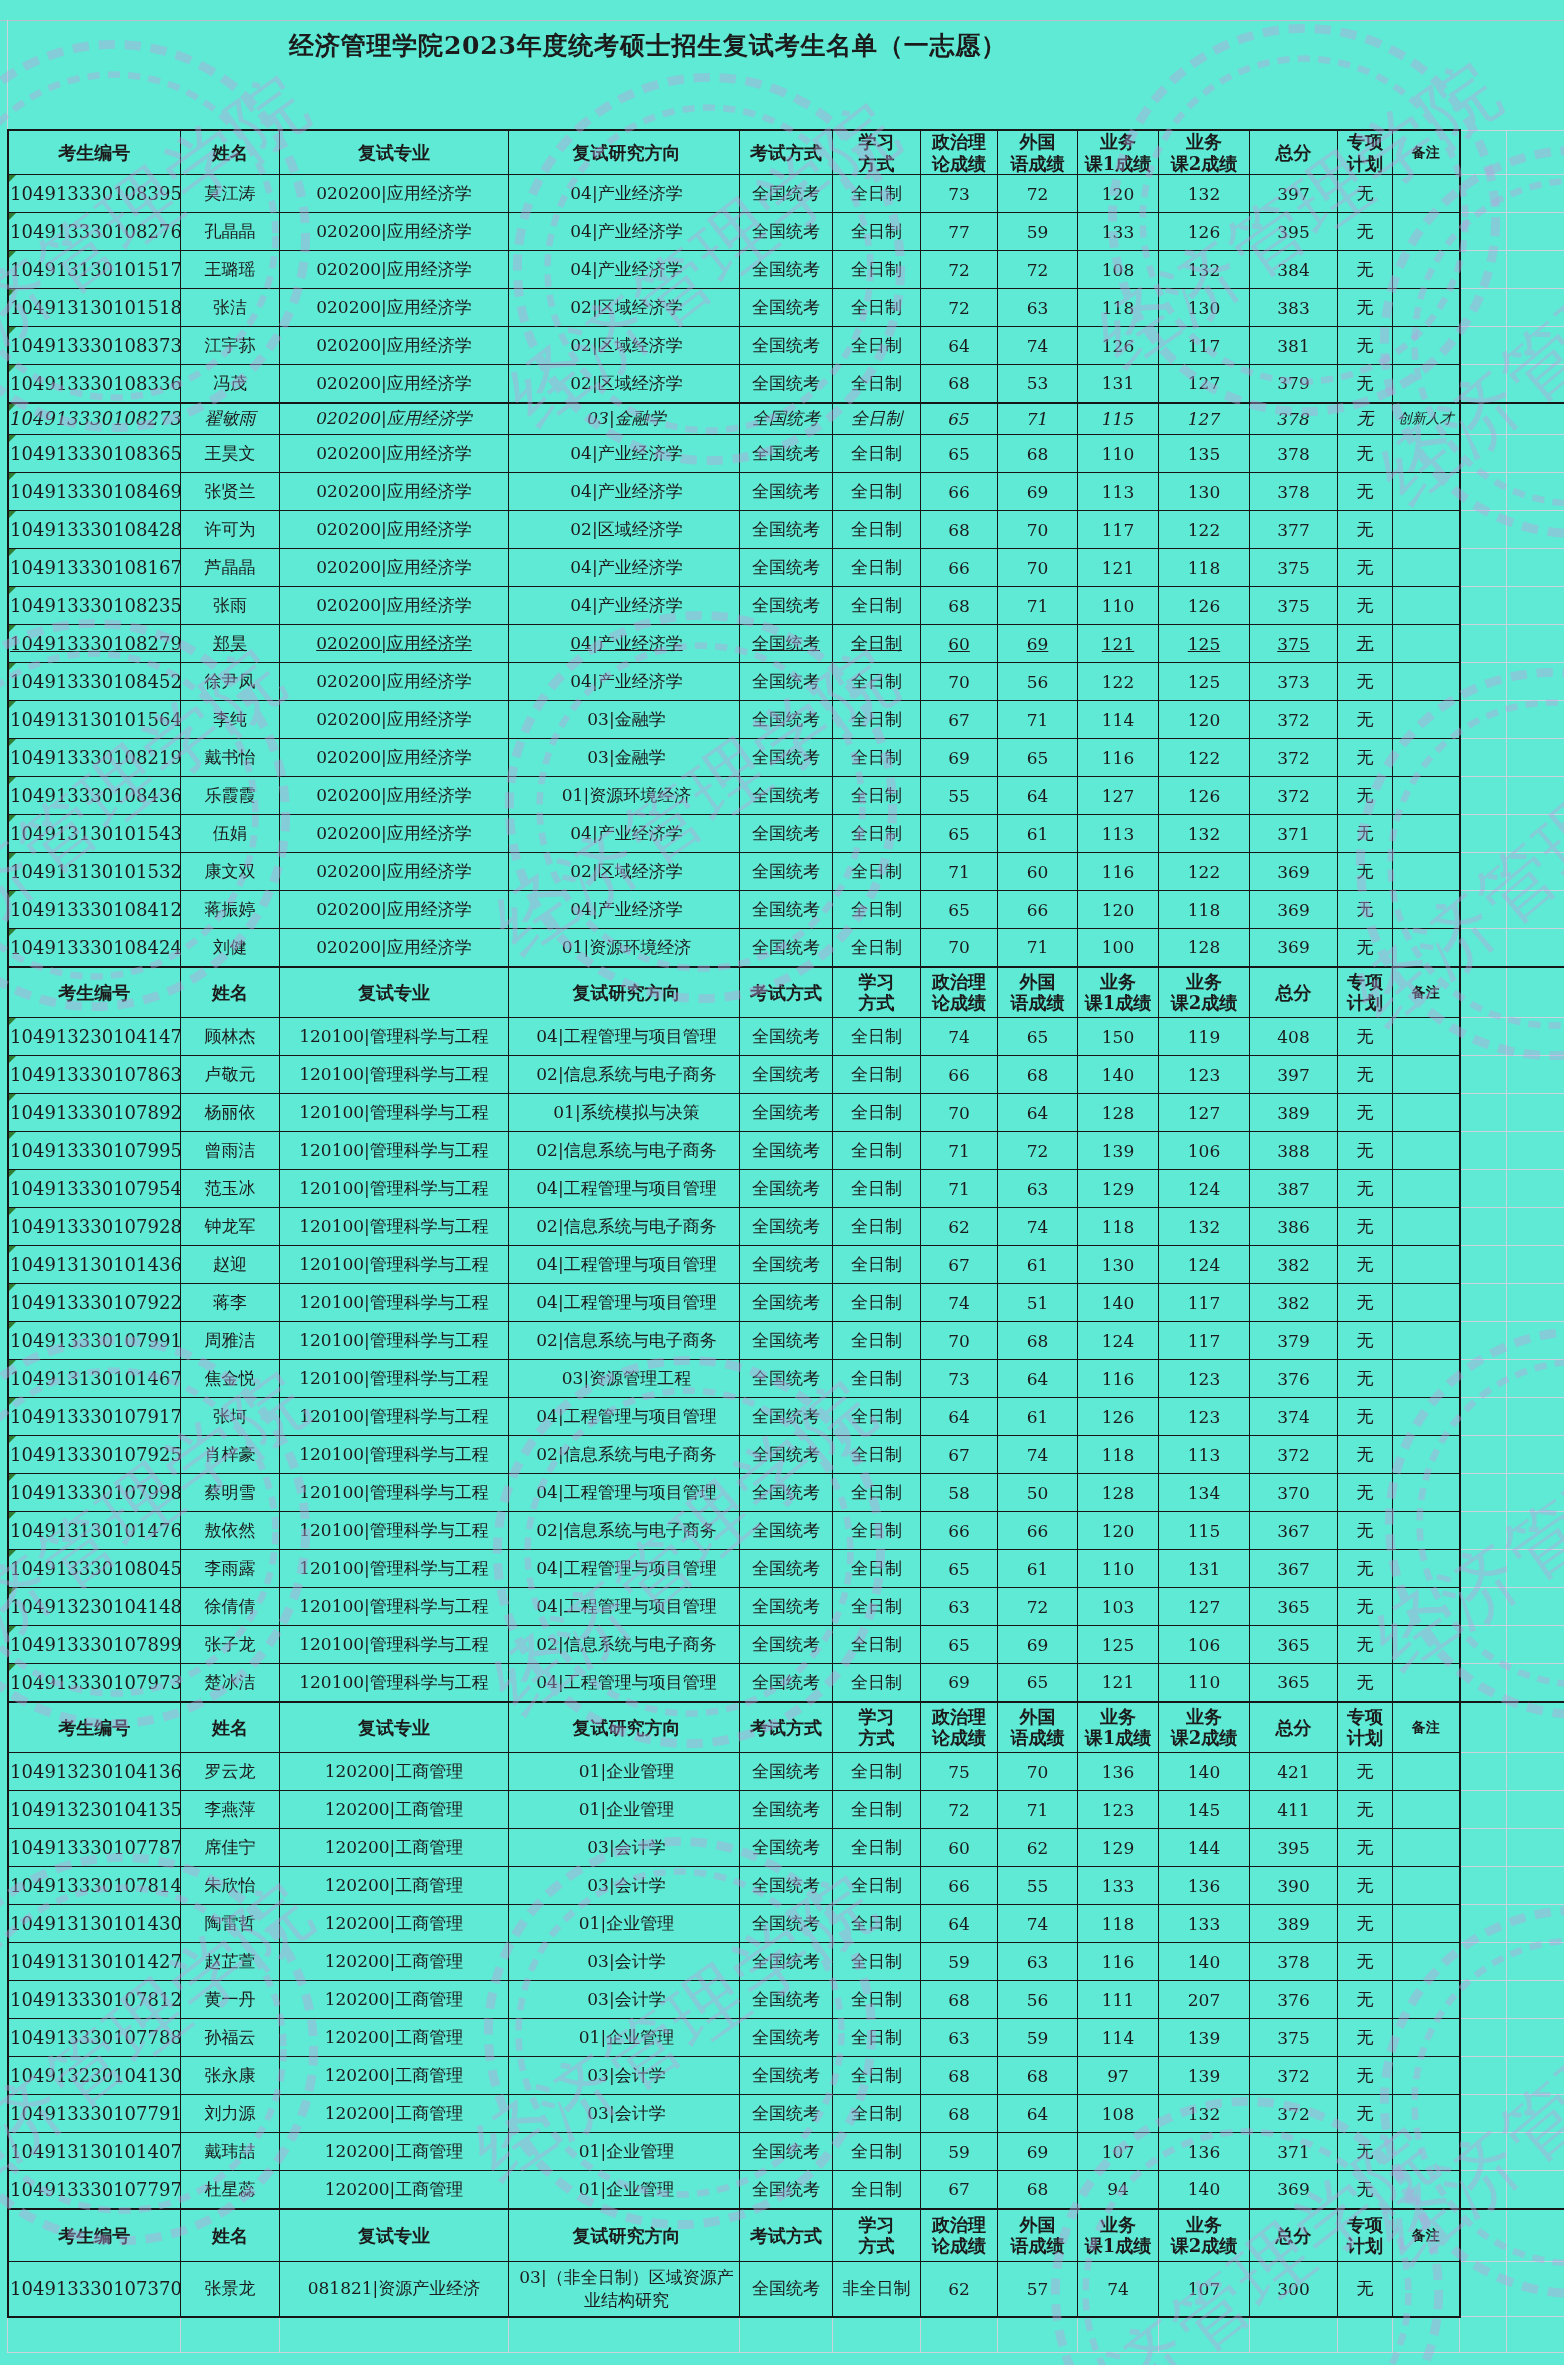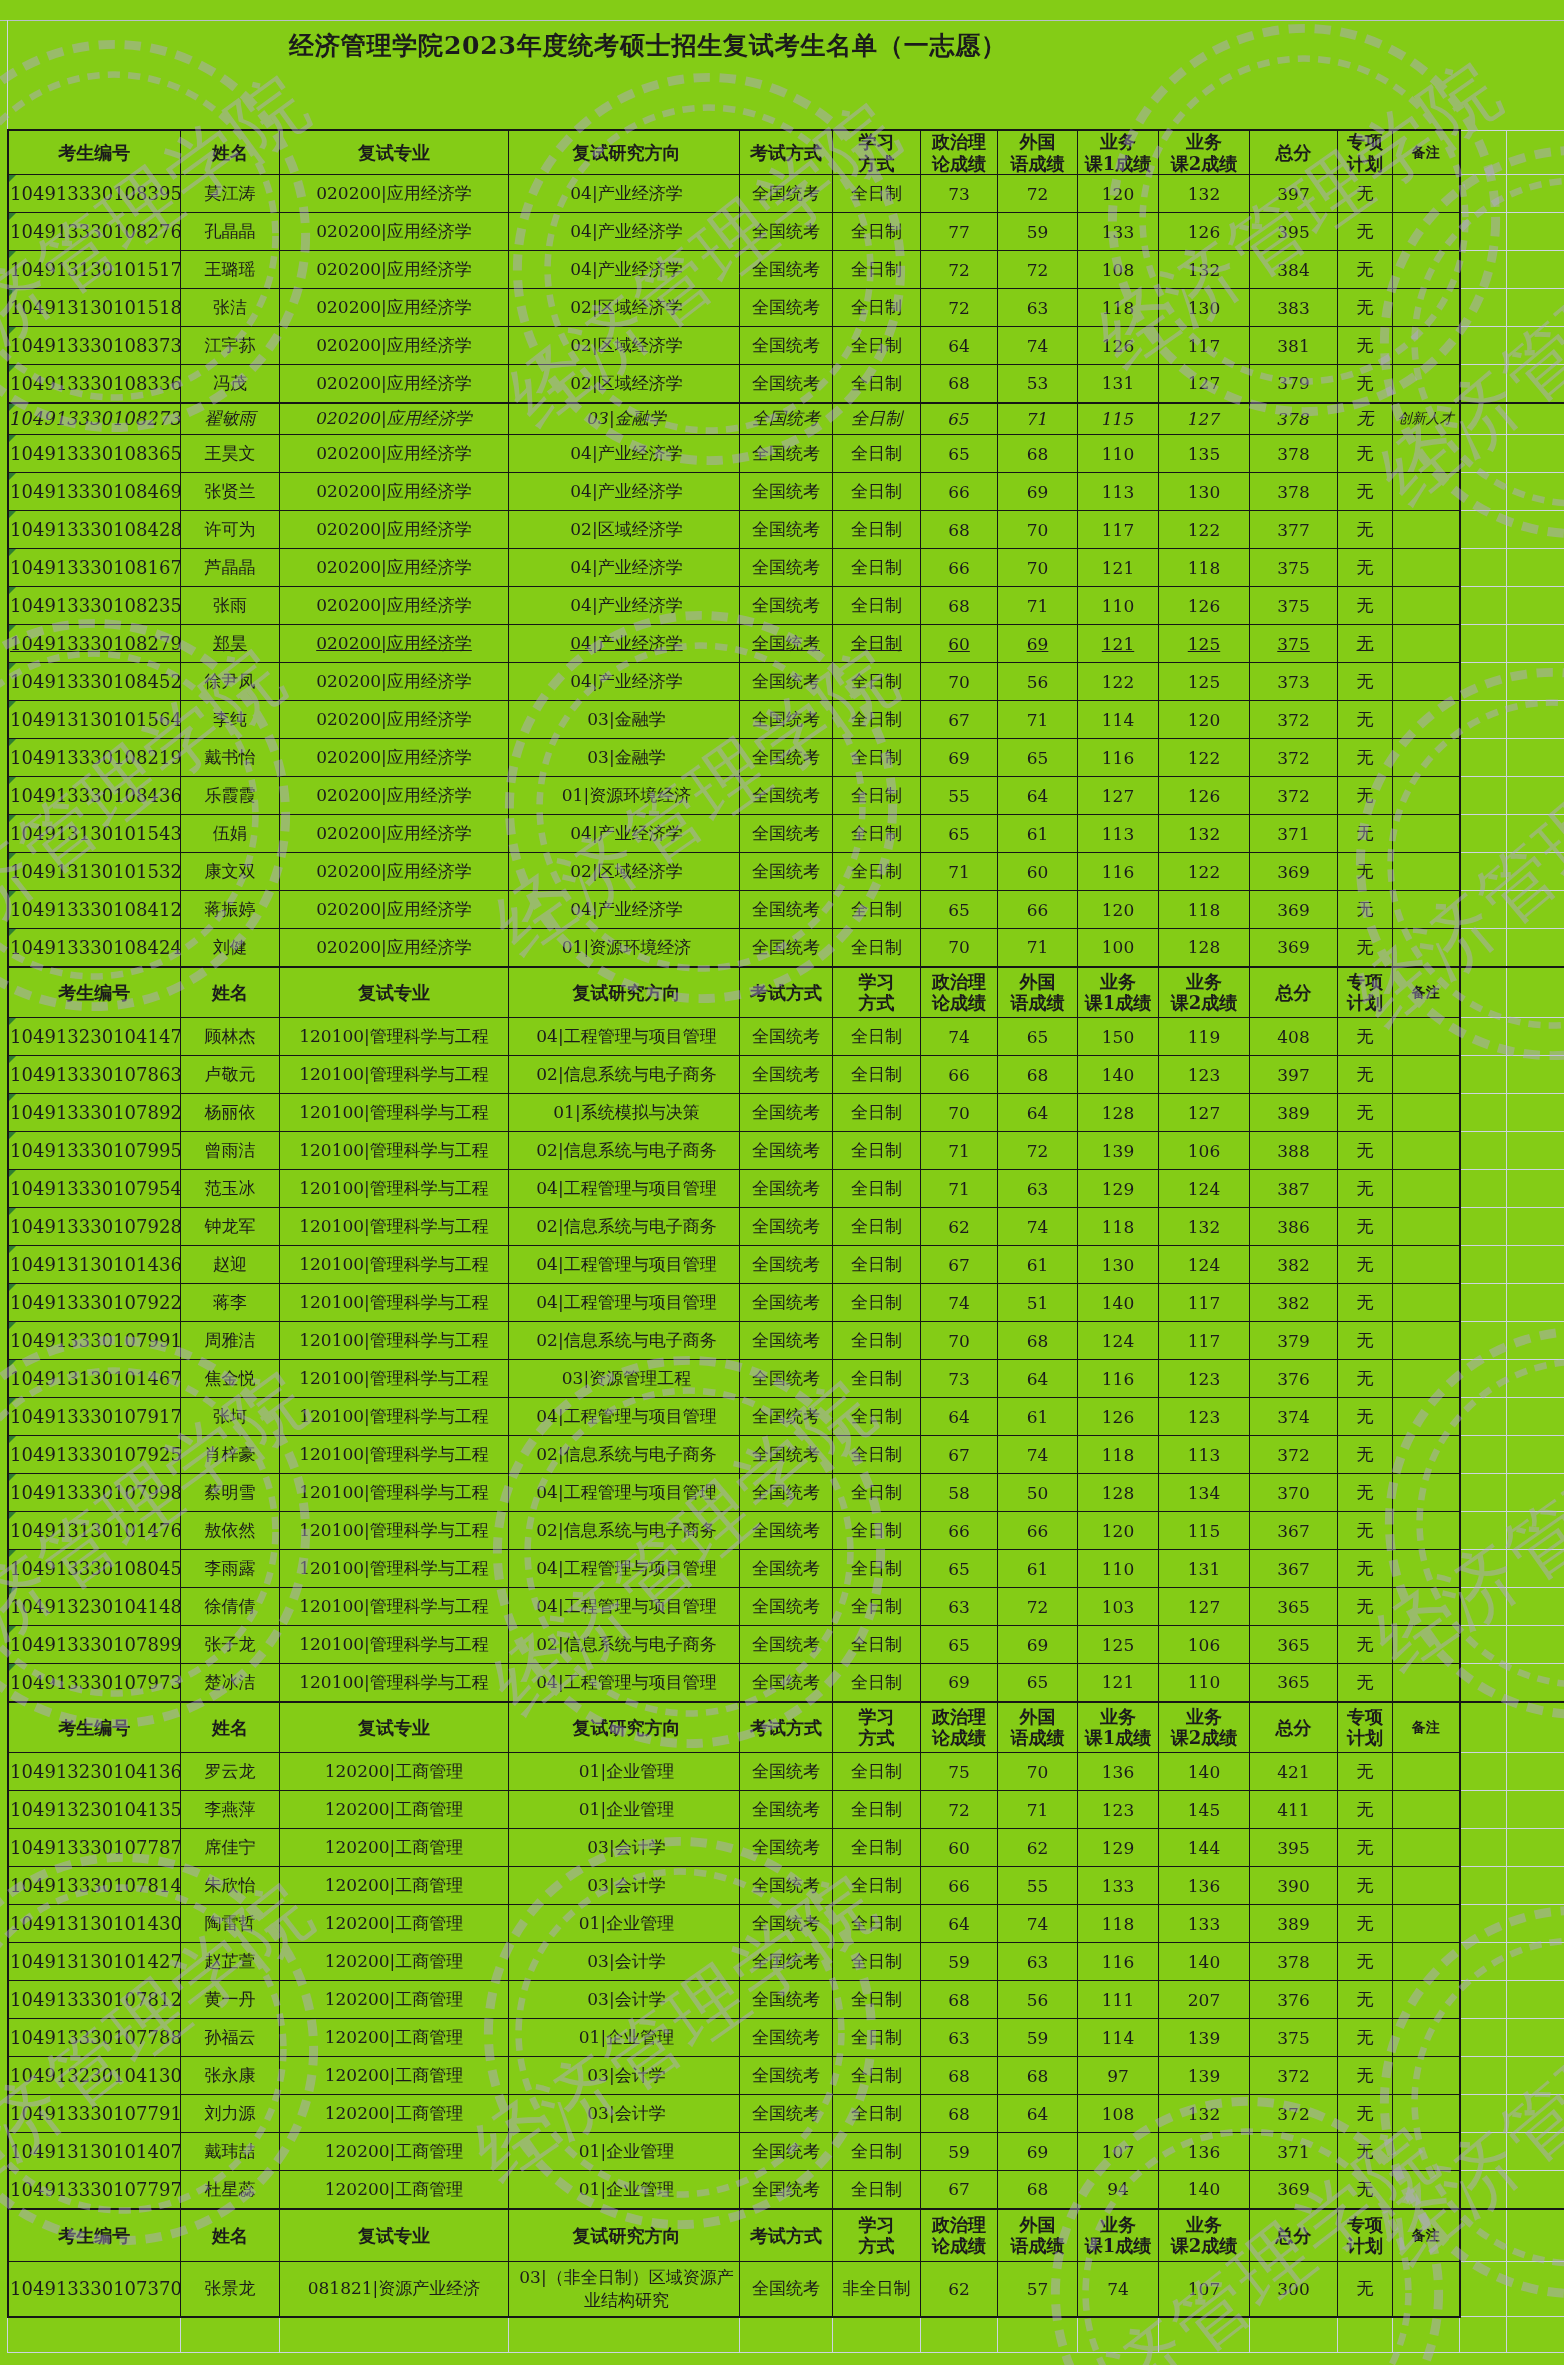--- a/index.html
+++ b/index.html
@@ -1,16 +1,16 @@
 <!DOCTYPE html>
 <html style="font-size:13px"><head>
 <meta charset="utf-8">
 <style>
   html,body{margin:0;padding:0;background:#888;}
-  .page{position:relative;width:1564px;height:2366px;background:#84cc16;overflow:hidden;
+  .page{position:relative;width:1564px;height:2366px;background:#5eead4;overflow:hidden;
         font-family:"DejaVu Serif","Liberation Serif",serif;color:#1b1b1b;}
   .page-topline{position:absolute;left:0;top:19.6px;width:1564px;height:0;border-top:0.8px solid #b9bfc8;}
   .edge-gridline{position:absolute;left:6.5px;top:19.6px;width:0;height:109px;border-left:0.8px solid #ccd4de;}
   .title{position:absolute;left:6.5px;top:29px;width:1283px;margin:0;text-align:center;
          font-size:25px;font-weight:bold;letter-spacing:0.8px;}
   table.sheet{position:absolute;left:6.5px;top:129px;border-collapse:collapse;table-layout:fixed;
               width:1558px;}
   table.sheet td,table.sheet th{border:1.2px solid #161616;padding:0 1.6px;overflow:hidden;
               text-align:center;vertical-align:middle;font-size:17px;font-weight:normal;
               background:transparent;position:relative;}

